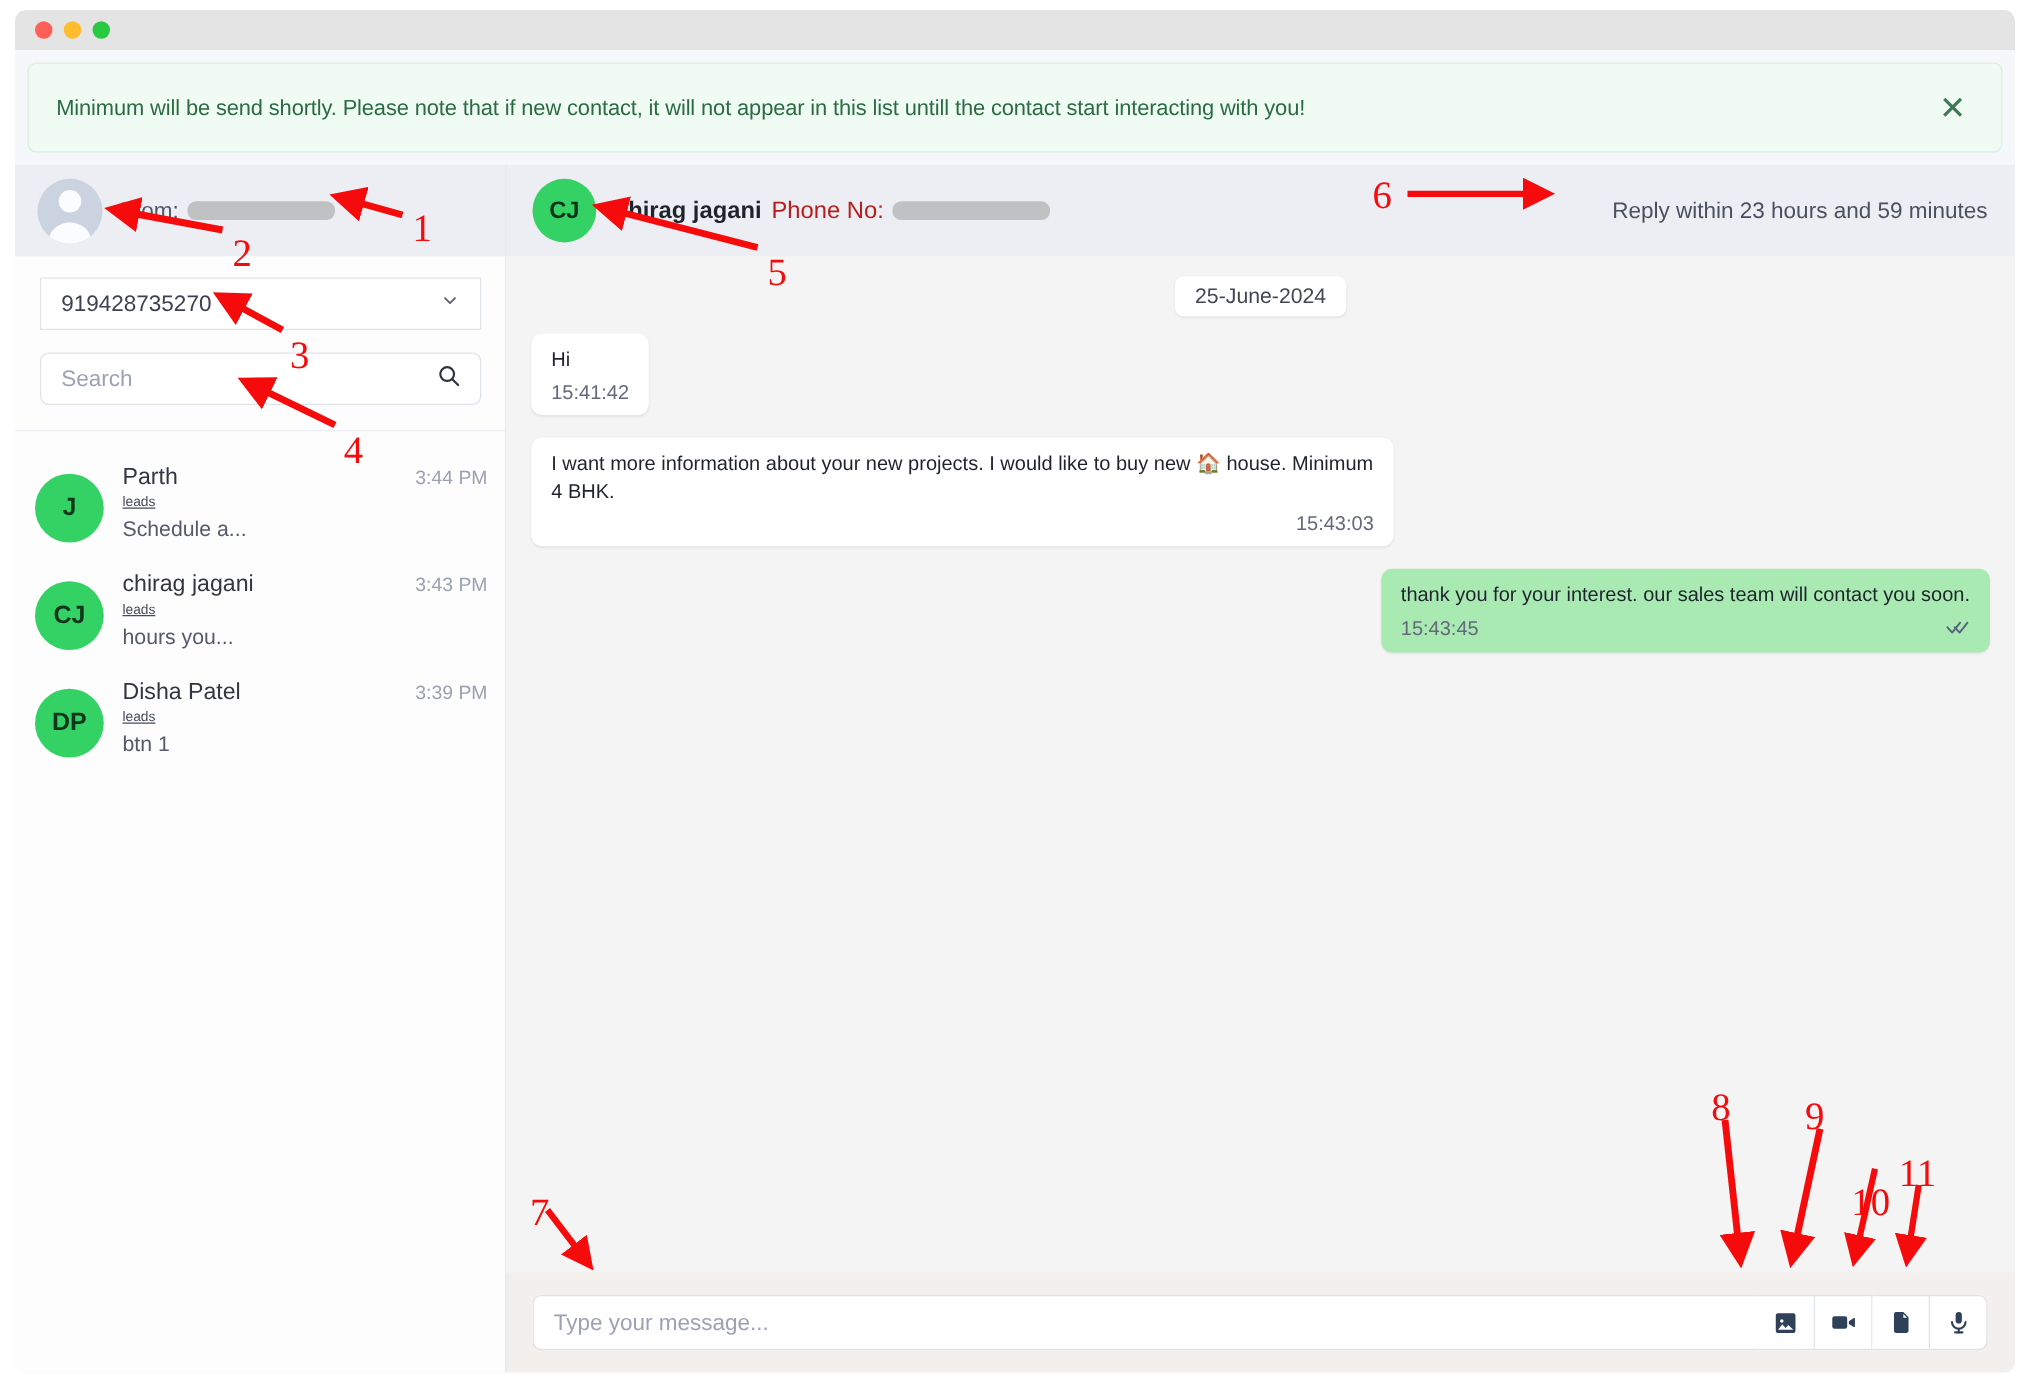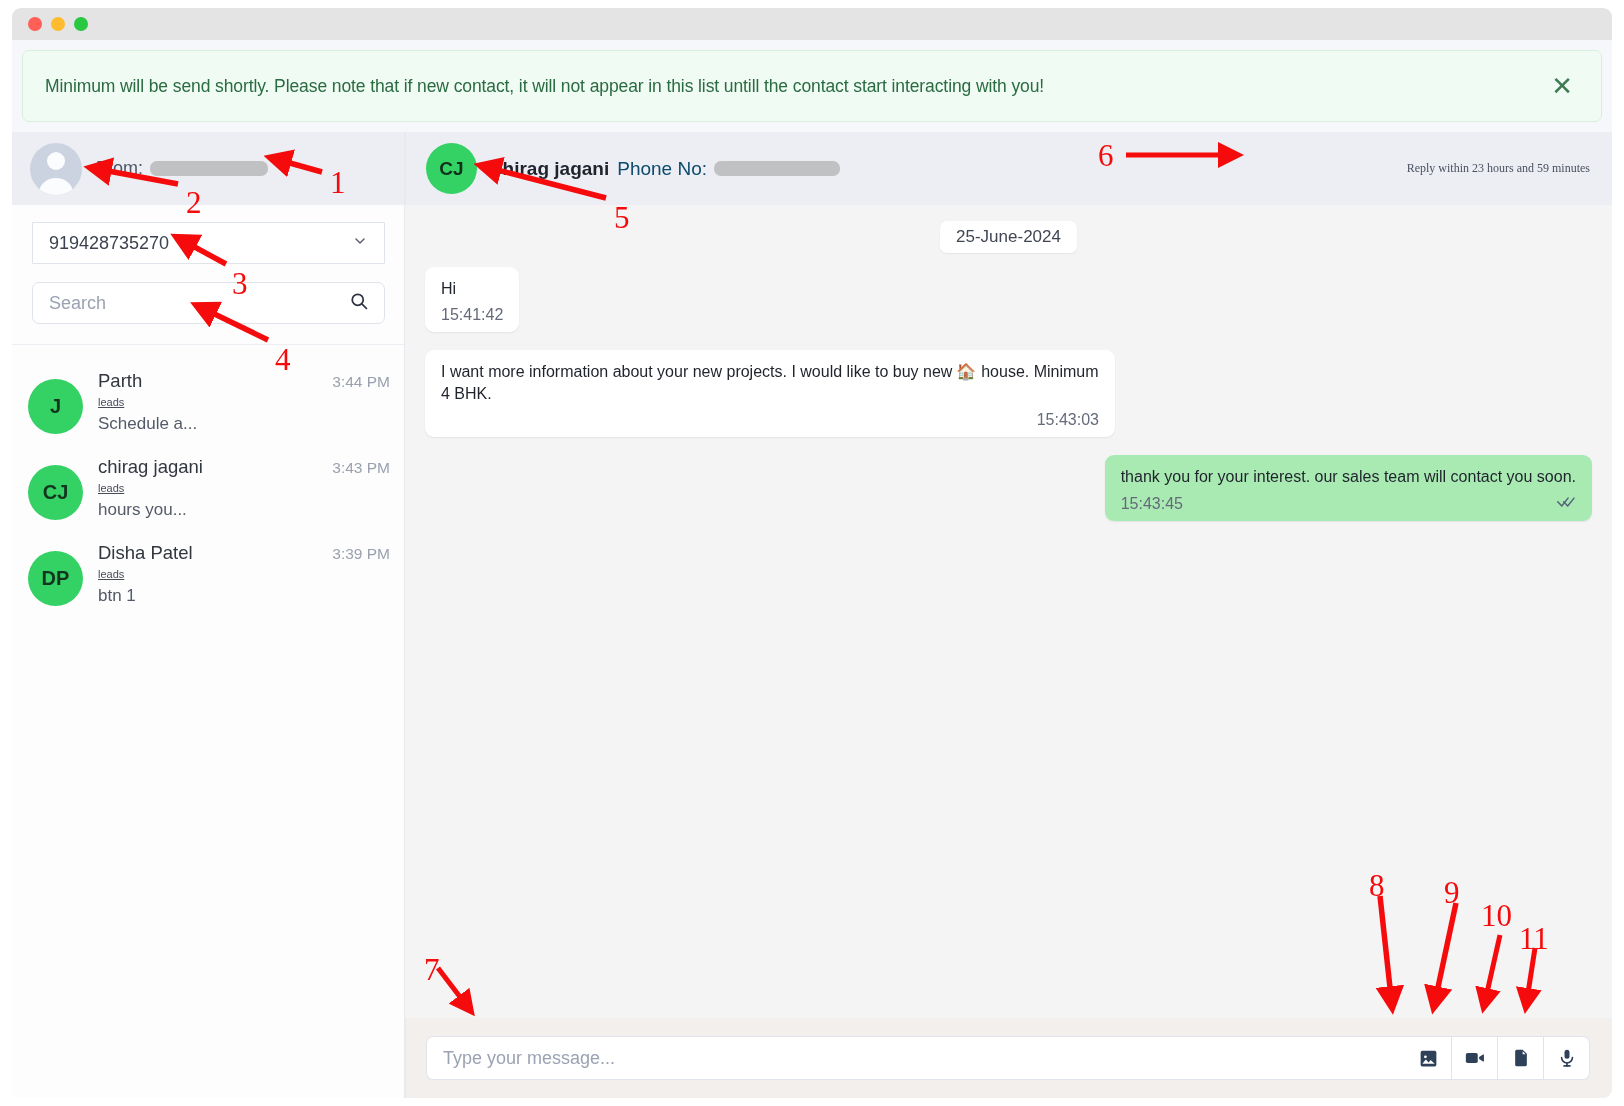--- a/index.html
+++ b/index.html
@@ -284,28 +284,27 @@
     margin-right: 15px;
   }
   .ch-name {
     font-size: 19px;
     font-weight: bold;
     color: #1f232c;
     margin-right: 8px;
   }
   .ch-phone-label {
     font-size: 19px;
-    color: #0c4a6e;
+    color: #b91c1c;
     margin-right: 7px;
   }
   .ch-spacer { flex: 1; }
   .ch-reply {
-    font-size: 12px;
+    font-size: 18px;
     color: #4a505f;
-    font-family: Liberation Serif, serif;
   }
 
   .chat-body {
     flex: 1;
     overflow-y: auto;
     padding: 16px 20px 10px 20px;
     position: relative;
   }
 
   .date-chip-row {
@@ -625,16 +624,16 @@
 
   <div class="anno" style="left:330px; top:165px;">1</div>
   <div class="anno" style="left:186px; top:185px;">2</div>
   <div class="anno" style="left:232px; top:266px;">3</div>
   <div class="anno" style="left:275px; top:342px;">4</div>
   <div class="anno" style="left:614px; top:200px;">5</div>
   <div class="anno" style="left:1098px; top:138px;">6</div>
   <div class="anno" style="left:424px; top:952px;">7</div>
   <div class="anno" style="left:1369px; top:868px;">8</div>
   <div class="anno" style="left:1444px; top:875px;">9</div>
-  <div class="anno" style="left:1481px; top:898px;">10</div>
+  <div class="anno" style="left:1481px; top:944px;">10</div>
   <div class="anno" style="left:1519px; top:921px;">11</div>
 
 </div>
 
 </body></html>

